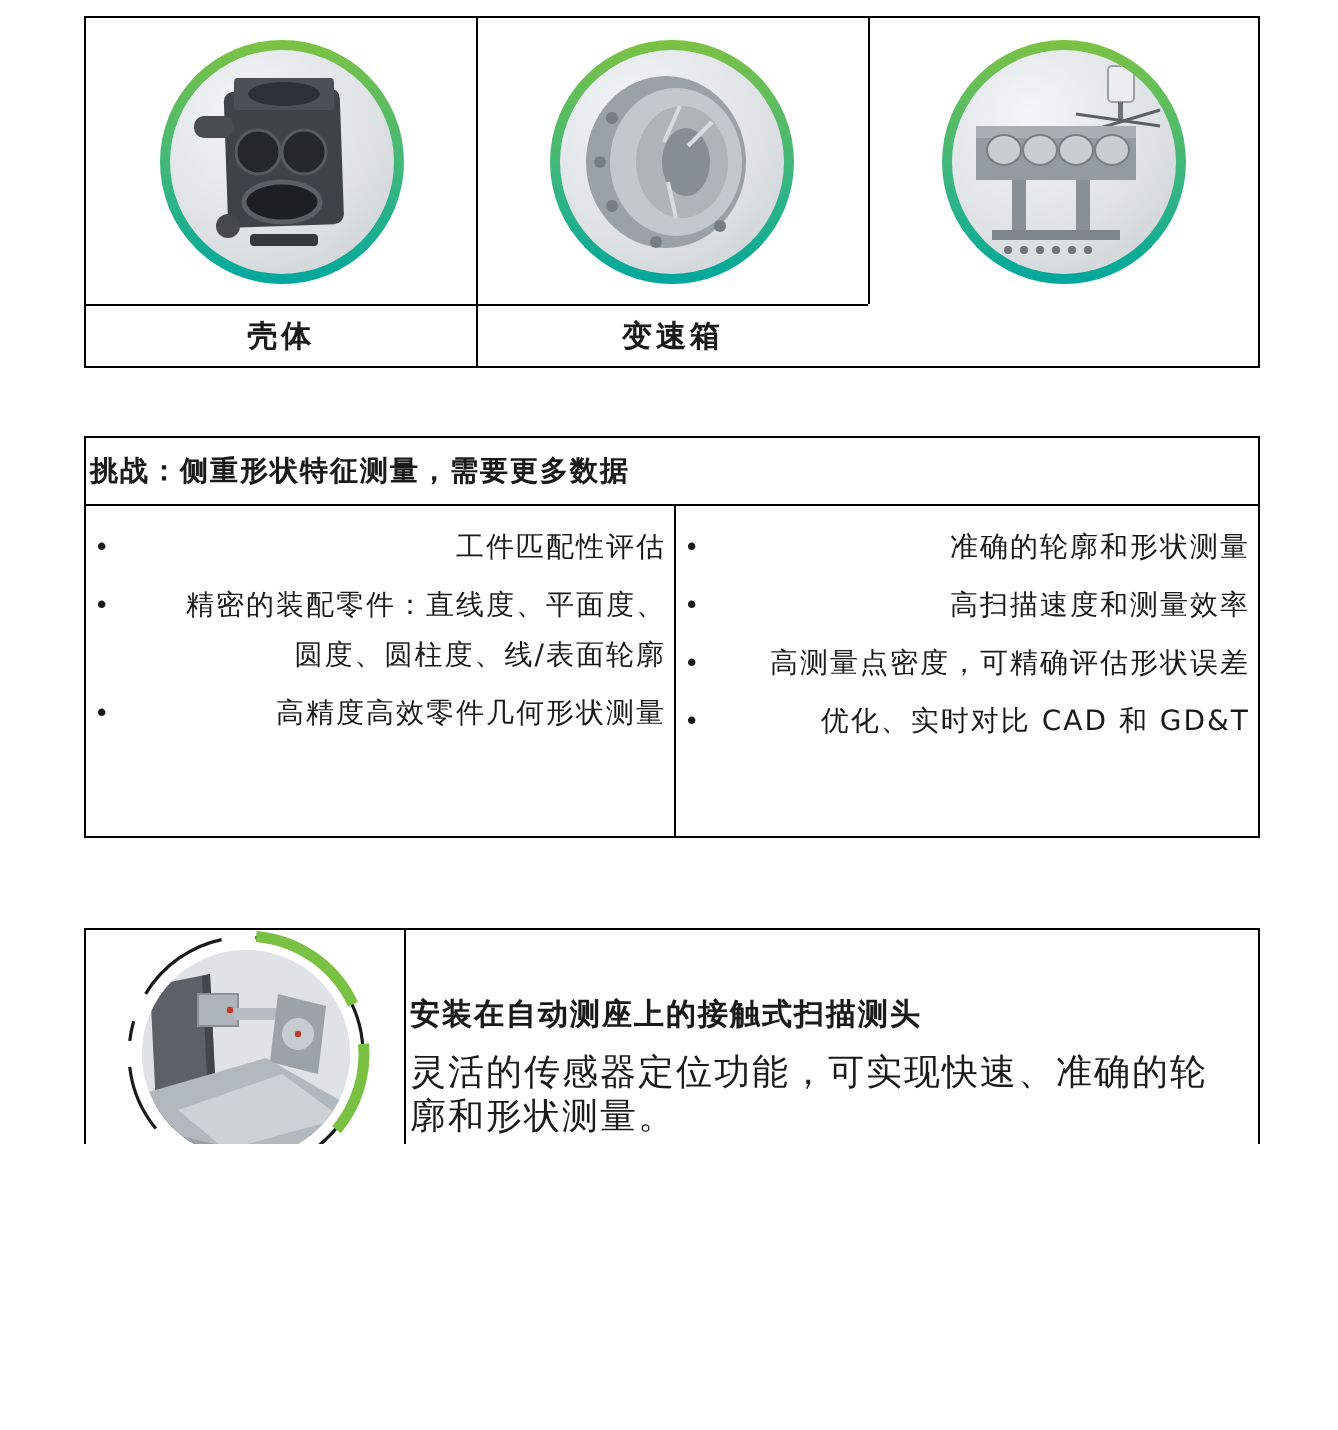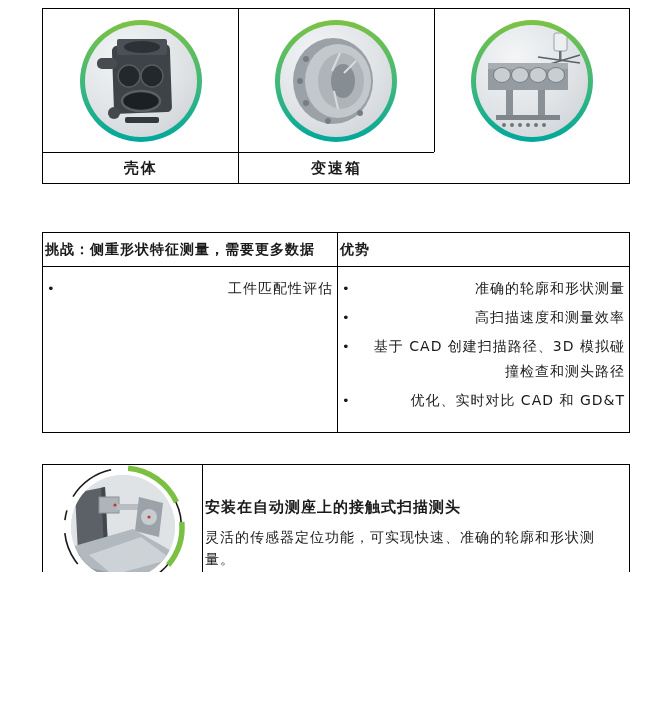--- a/index.html
+++ b/index.html
@@ -18,21 +18,21 @@
   .label-cell{height:30px;border-top:1px solid #000;display:flex;align-items:center;justify-content:center;
               font-size:15px;font-weight:bold;letter-spacing:2px;}
   .ring{width:122px;height:122px;border-radius:50%;
         background:linear-gradient(180deg,#7dc243 0%,#3cb77e 55%,#00a79d 100%);
         display:flex;align-items:center;justify-content:center;}
   .photo{width:112px;height:112px;border-radius:50%;overflow:hidden;
          background:radial-gradient(circle at 35% 28%,#f3f5f6 0%,#dfe3e6 55%,#c9ced2 100%);}
   .photo svg{display:block;width:100%;height:100%;}
 
   
-  .mid-table{top:232px;}
+  .mid-table{top:218px;}
   .mid-row{display:grid;grid-template-columns:294px 1fr;}
   .mid-row .mcell + .mcell{border-left:1px solid #000;}
   .mid-head .mcell{height:33px;display:flex;align-items:center;
                    font-size:14px;font-weight:bold;letter-spacing:1px;padding:0 2px;}
   .mid-body{border-top:1px solid #000;}
   .mid-body .mcell{min-height:165px;text-align:right;}
   ul.bullets{margin:0;padding:9px 4px 6px 0;list-style:none;font-size:14px;line-height:25px;letter-spacing:1px;}
   ul.bullets li{position:relative;margin:0 0 4px 0;}
   ul.bullets.left li{padding-left:36px;}
   ul.bullets.right li{padding-left:26px;}
@@ -43,21 +43,21 @@
   .feat-row{display:grid;grid-template-columns:159px 1fr;}
   .feat-row + .feat-row{border-top:1px solid #000;}
   .feat-img{height:124px;display:flex;align-items:center;justify-content:center;}
   .feat-wrap{position:relative;width:130px;height:124px;}
   .feat-wrap .arcs{position:absolute;left:0;top:-3px;width:130px;height:130px;}
   .feat-photo{position:absolute;left:13px;top:10px;width:104px;height:104px;border-radius:50%;overflow:hidden;
               background:#e2e6e9;}
   .feat-photo svg{display:block;width:100%;height:100%;}
   .feat-text{border-left:1px solid #000;padding:33px 14px 0 2px;}
   .feat-title{font-size:15px;font-weight:bold;letter-spacing:1px;margin:0 0 9px 0;}
-  .feat-desc{font-size:14px;letter-spacing:1px;line-height:22px;margin:0;}
+  .feat-desc{font-size:18px;letter-spacing:1px;line-height:22px;margin:0;}
 </style>
 </head>
 <body>
 
 <div class="page">
 
   <div class="tbl parts-table">
     <div class="parts-row">
       <div class="cell img-cell">
         <div class="ring">
@@ -126,33 +126,34 @@
     </div>
     <div class="parts-row">
       <div class="cell label-cell">壳体</div>
       <div class="cell label-cell">变速箱</div>
     </div>
   </div>
 
   <div class="tbl mid-table">
     <div class="mid-row mid-head">
       <div class="mcell">挑战：侧重形状特征测量，需要更多数据</div>
-      <div class="mcell">优势</div>
     </div>
     <div class="mid-row mid-body">
       <div class="mcell">
         <ul class="bullets left">
           <li>工件匹配性评估</li>
+          <li>精密的装配零件：直线度、平面度、圆度、圆柱度、线/表面轮廓</li>
+          <li>高精度高效零件几何形状测量</li>
         </ul>
       </div>
       <div class="mcell">
         <ul class="bullets right">
           <li>准确的轮廓和形状测量</li>
           <li>高扫描速度和测量效率</li>
-          <li>基于 CAD 创建扫描路径、3D 模拟碰撞检查和测头路径</li>
+          <li>高测量点密度，可精确评估形状误差</li>
           <li>优化、实时对比 CAD 和 GD&amp;T</li>
         </ul>
       </div>
     </div>
   </div>
 
   <div class="tbl feat-table">
 
     <div class="feat-row">
       <div class="feat-img">

